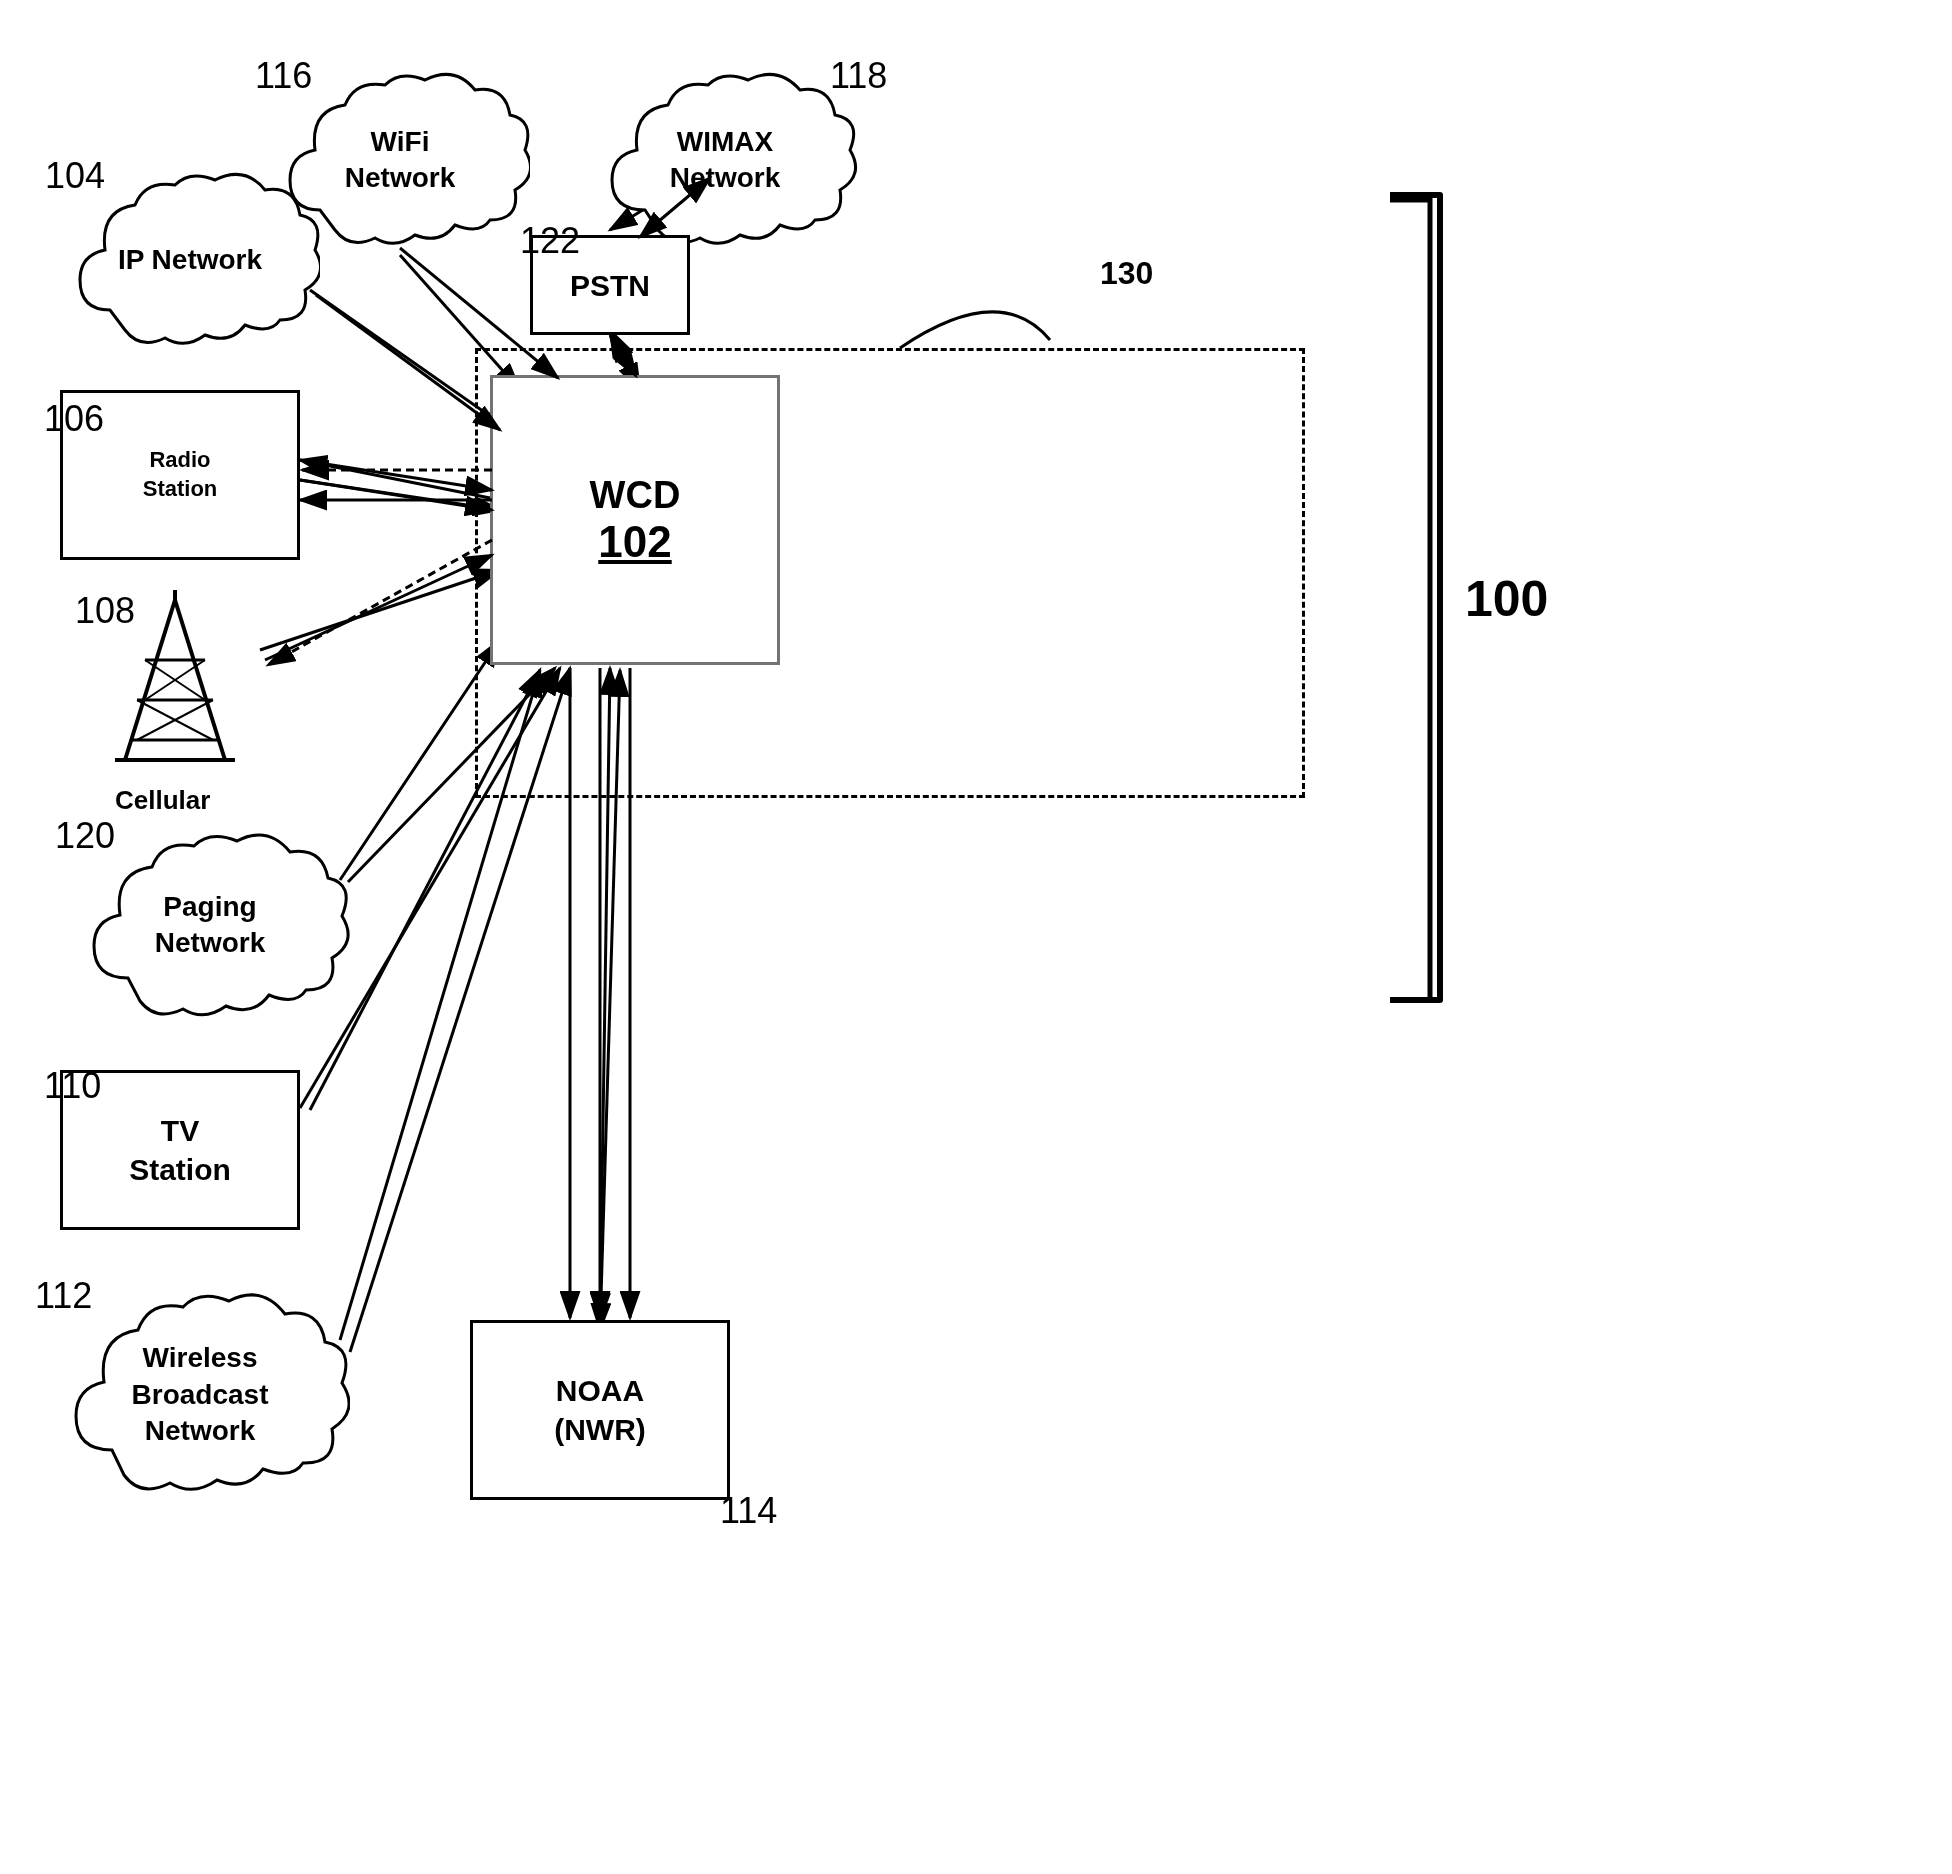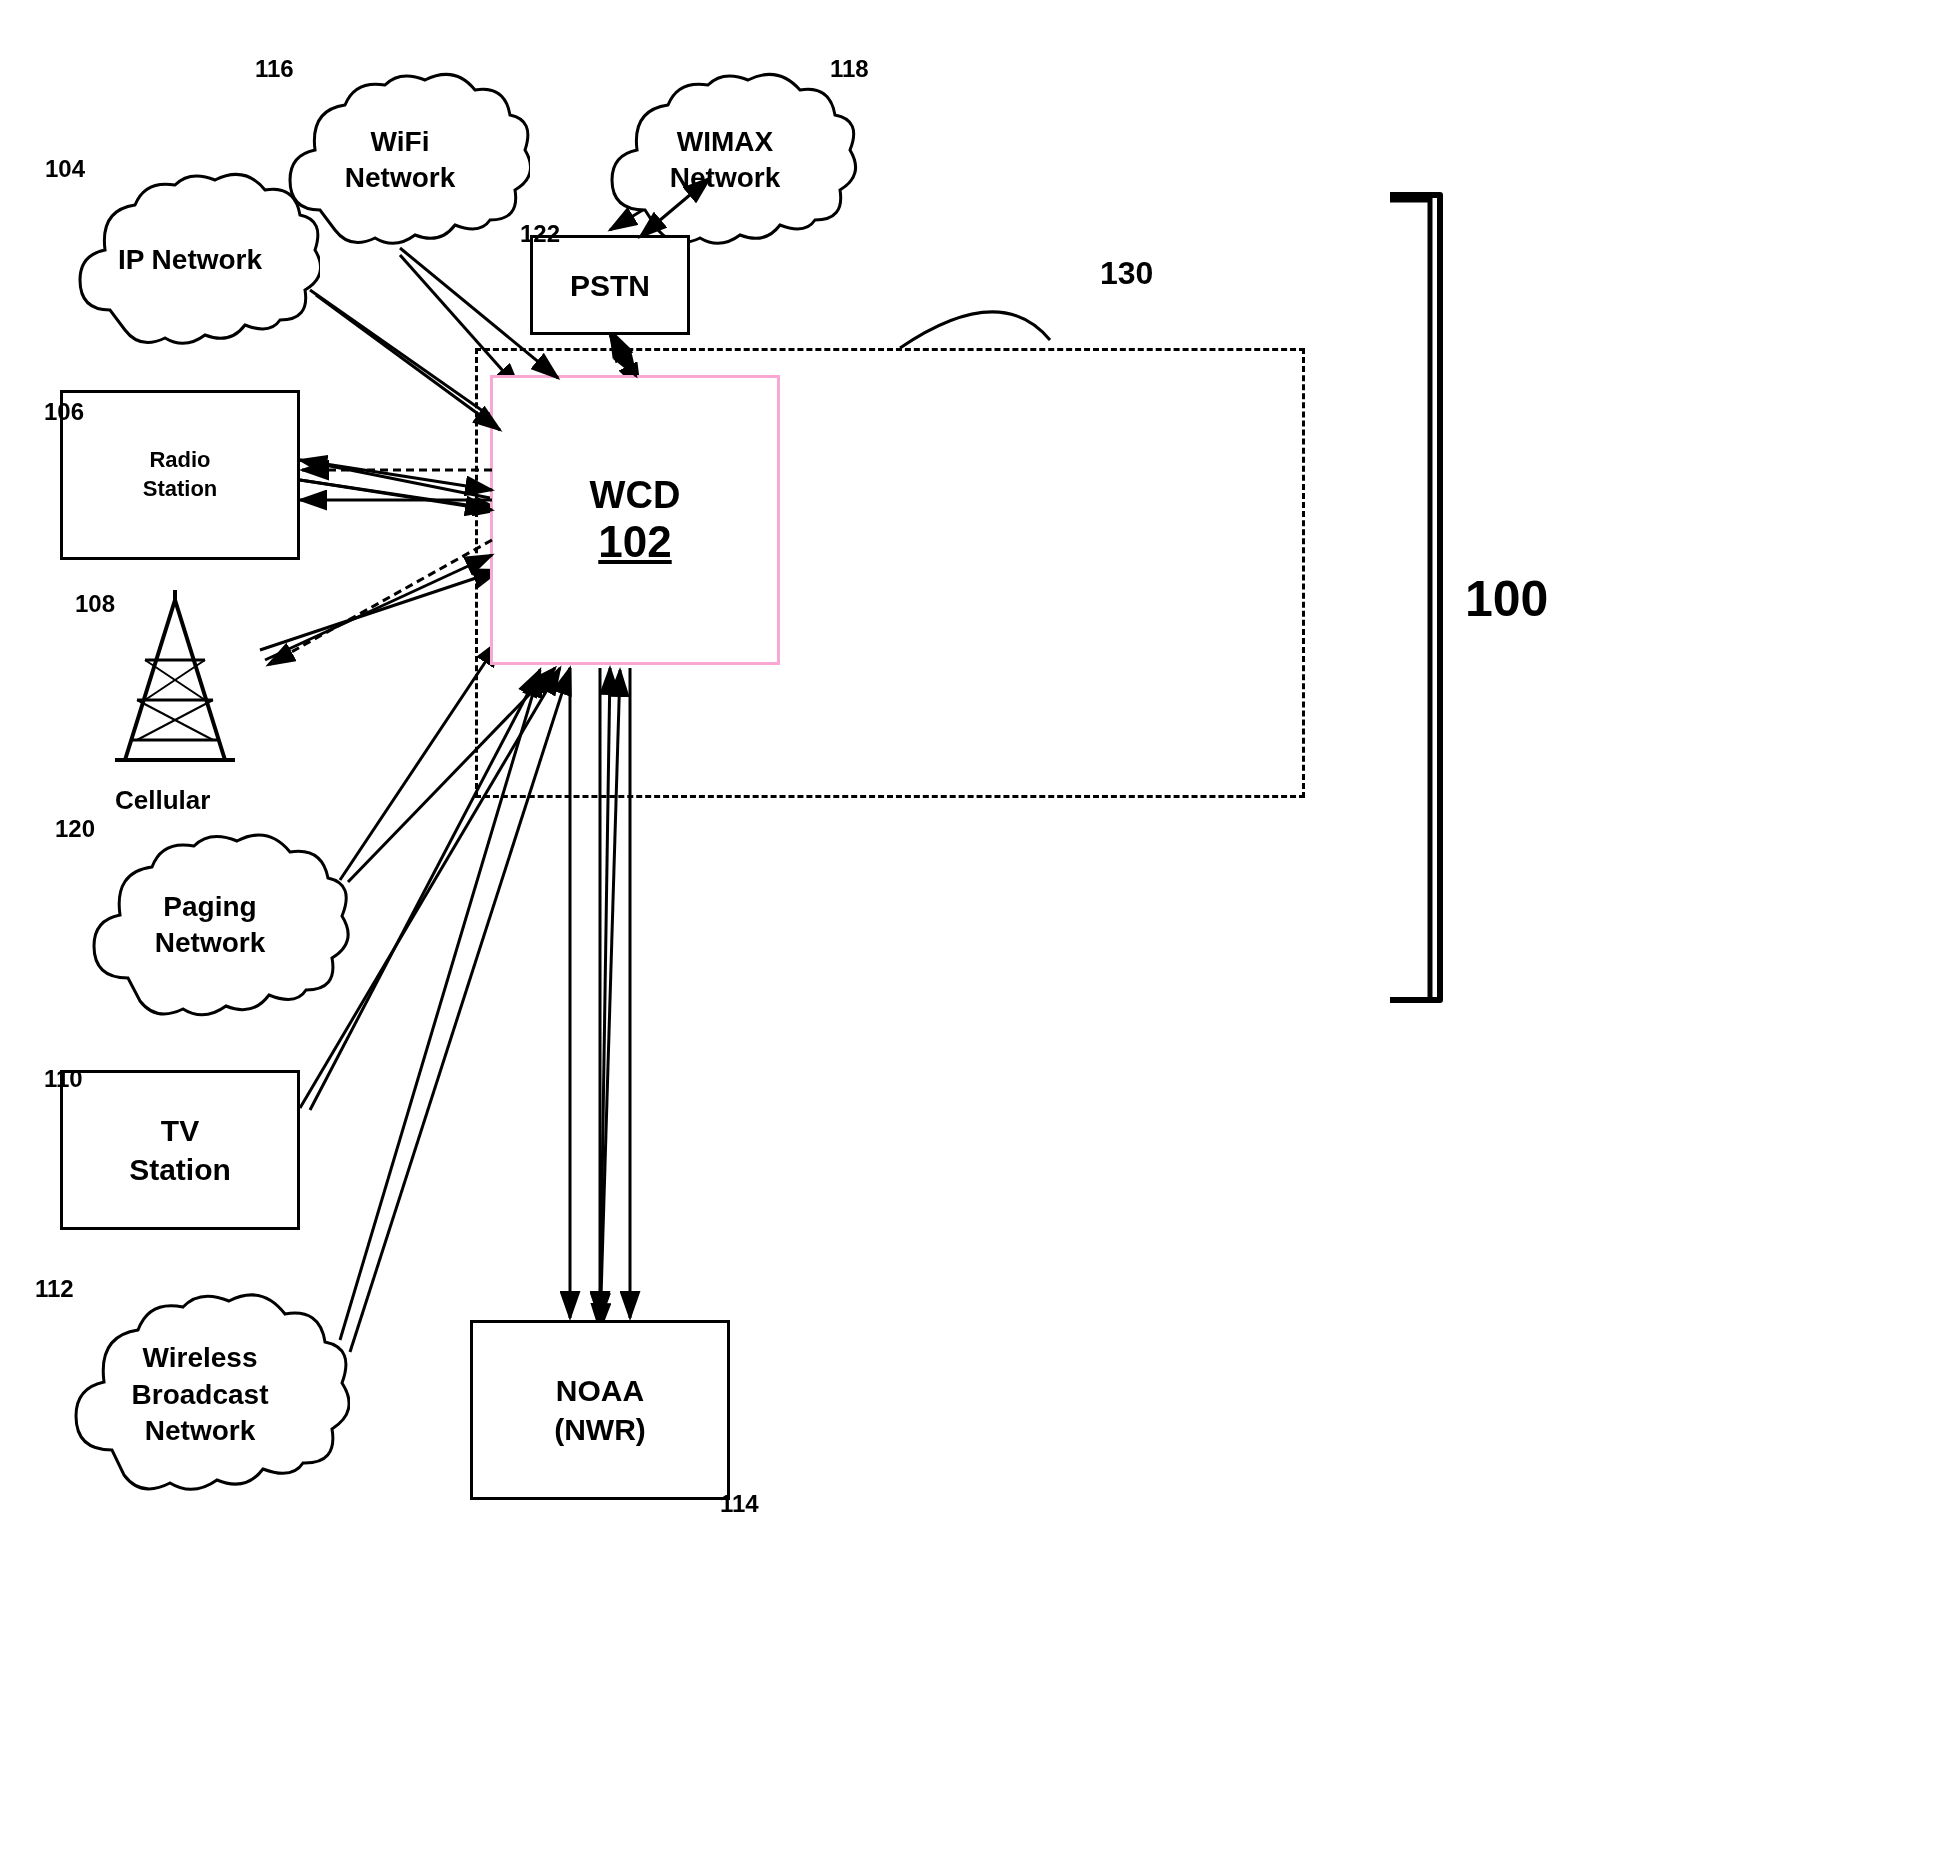--- a/index.html
+++ b/index.html
@@ -55,28 +55,28 @@
       text-align: center;
       font-size: 28px;
       font-weight: bold;
       background: #fff;
       line-height: 1.3;
     }
 
     
     .ref-label {
       position: absolute;
-      font-size: 24px;
-      font-weight: bold;
+      font-size: 36px;
+      font-weight: normal;
     }
 
     
     .wcd-box {
       position: absolute;
-      border: 3px solid #f9a8d4;
+      border: 3px solid #737373;
       background: #fff;
       display: flex;
       align-items: center;
       justify-content: center;
     }
 
     
     .dashed-container {
       position: absolute;
       border: 3px dashed #000;

